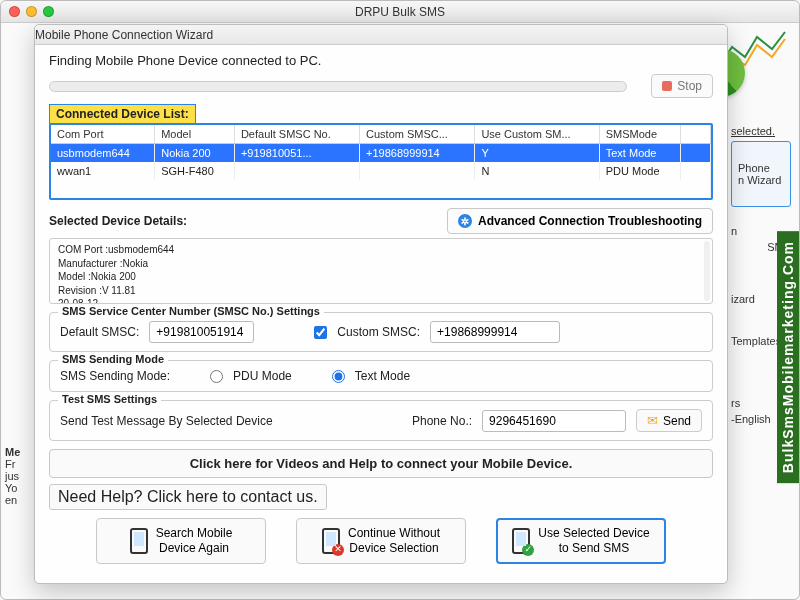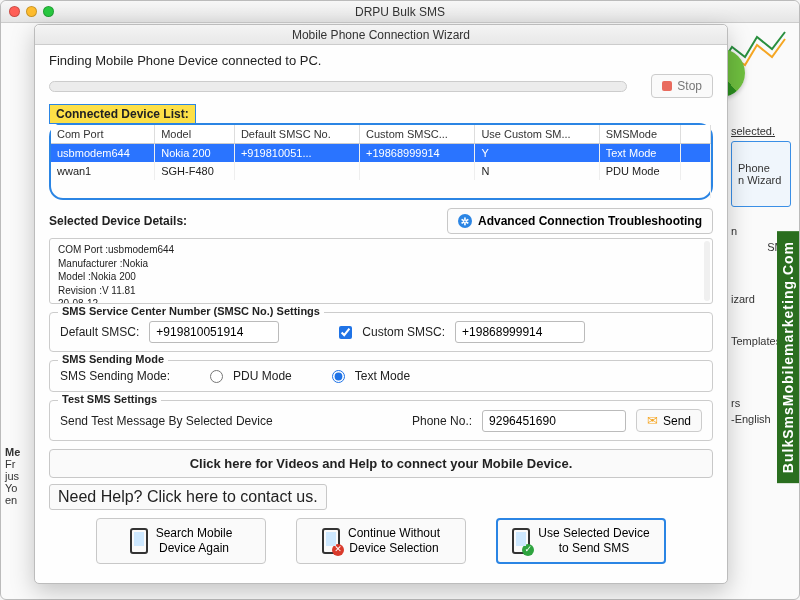--- a/index.html
+++ b/index.html
@@ -20,31 +20,31 @@
 .bg-right { position: absolute; right: 8px; top: 120px; width: 60px; font-size: 11px; }
 .bg-right div { margin: 4px 0; color: #333; }
 .bg-link { color: #1261c9; text-decoration: underline; }
 .bg-box { border: 1px solid #3a8fe6; border-radius: 3px; padding: 20px 6px; background: #f0f6fc; }
 
 .side-watermark { position: absolute; right: 0; top: 230px; writing-mode: vertical-rl; transform: rotate(180deg); font-size: 14px; font-weight: bold; color: #fff; background: #2a6e1f; padding: 10px 3px; letter-spacing: 1px; }
 
 .msg-box { position: absolute; left: 4px; top: 445px; font-size: 11px; width: 40px; color: #333; }
 
 .wizard { position: absolute; top: 24px; left: 34px; width: 694px; height: 560px; background: #fefefe; border: 1px solid #bcbcbc; border-radius: 5px; box-shadow: 0 8px 24px rgba(0,0,0,0.22); }
-.wiz-titlebar { height: 20px; background: linear-gradient(#f4f4f4,#e8e8e8); border-bottom: 1px solid #ccc; border-radius: 5px 5px 0 0; text-align: center; font-size: 12px; line-height: 20px; color: #333; }
+.wiz-titlebar { height: 20px; background: linear-gradient(#f4f4f4,#e8e8e8); border-bottom: 1px solid #ccc; border-radius: 5px 5px 0 0; text-align: left; font-size: 12px; line-height: 20px; color: #333; }
 .wiz-body { padding: 8px 14px; font-size: 12px; color: #222; }
 
 .finding { font-weight: normal; font-size: 13px; margin-bottom: 6px; }
 .progress-row { display: flex; align-items: center; gap: 24px; margin-bottom: 6px; }
 .progress-bar { flex: 1; height: 11px; background: #ececec; border: 1px solid #ccc; border-radius: 6px; }
 .stop-btn { display: flex; align-items: center; gap: 5px; border: 1px solid #ccc; border-radius: 4px; padding: 4px 10px; font-size: 12px; color: #777; background: #fafafa; }
 .stop-square { width: 10px; height: 10px; background: #e96b5e; border-radius: 2px; }
 
 .cdl-label { display: inline-block; border: 1px solid #2b85e4; background: #fde047; padding: 2px 6px; font-weight: bold; font-size: 12px; }
-.device-table-wrap { border: 2px solid #2b85e4; border-radius: 14px; margin-top: -1px; }
+.device-table-wrap { border: 2px solid #2b85e4; border-radius: 2px; margin-top: -1px; }
 .device-table { width: 100%; border-collapse: collapse; font-size: 11px; }
 .device-table th { text-align: left; font-weight: normal; padding: 3px 6px; border-right: 1px solid #ddd; border-bottom: 1px solid #ccc; background: #fff; color: #333; }
 .device-table td { padding: 3px 6px; border-right: 1px solid #eee; }
 .device-table tr.selected td { background: #2a74ff; color: #fff; }
 .device-table tbody tr { height: 18px; }
 .device-table .spacer td { height: 18px; }
 
 .section-row { display: flex; align-items: center; gap: 10px; margin-top: 8px; }
 .sdd-label { font-weight: bold; font-size: 12px; }
 .adv-btn { margin-left: auto; display: flex; align-items: center; gap: 6px; border: 1px solid #c8c8c8; border-radius: 4px; padding: 5px 10px; background: #fcfcfc; font-weight: bold; font-size: 12px; }
@@ -183,21 +183,21 @@
       <div>Model :Nokia 200</div>
       <div>Revision :V 11.81</div>
       <div>20-08-12</div>
       <div class="details-scroll"></div>
     </div>
 
     <div class="fieldset">
       <span class="legend">SMS Service Center Number (SMSC No.) Settings</span>
       <div class="fs-row">
         <span>Default SMSC:</span>
-        <input class="text-input" style="width: 130px;" value="+919810051914">
+        <input class="text-input" style="width: 105px;" value="+919810051914">
         <span style="width:40px"></span>
         <input type="checkbox" class="chk" checked="" style="">
         <span>Custom SMSC:</span>
         <input class="text-input" style="width: 130px;" value="+19868999914">
       </div>
     </div>
 
     <div class="fieldset">
       <span class="legend">SMS Sending Mode</span>
       <div class="fs-row">

